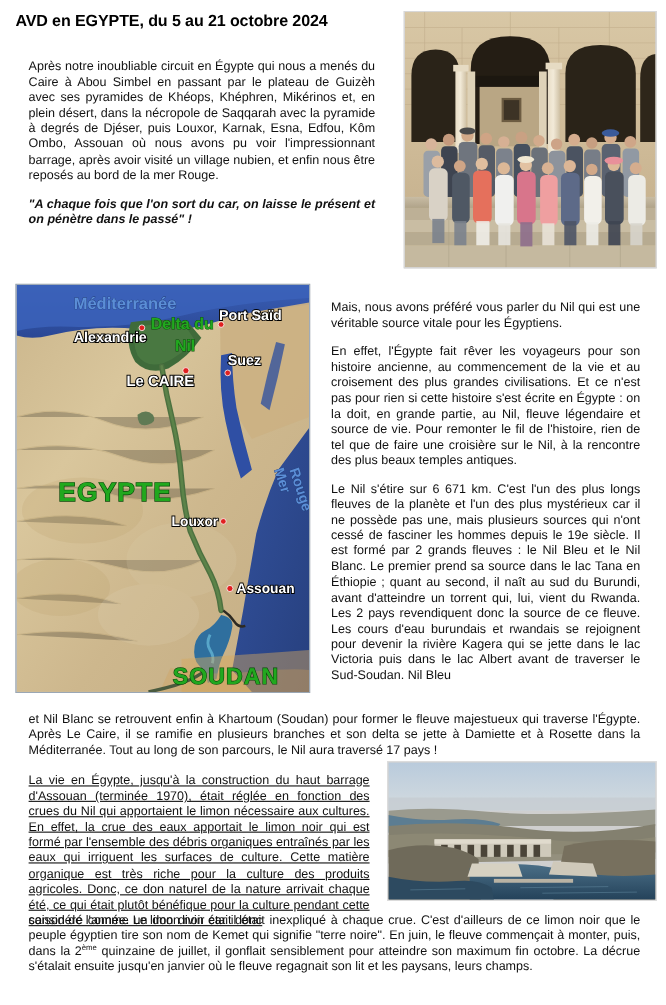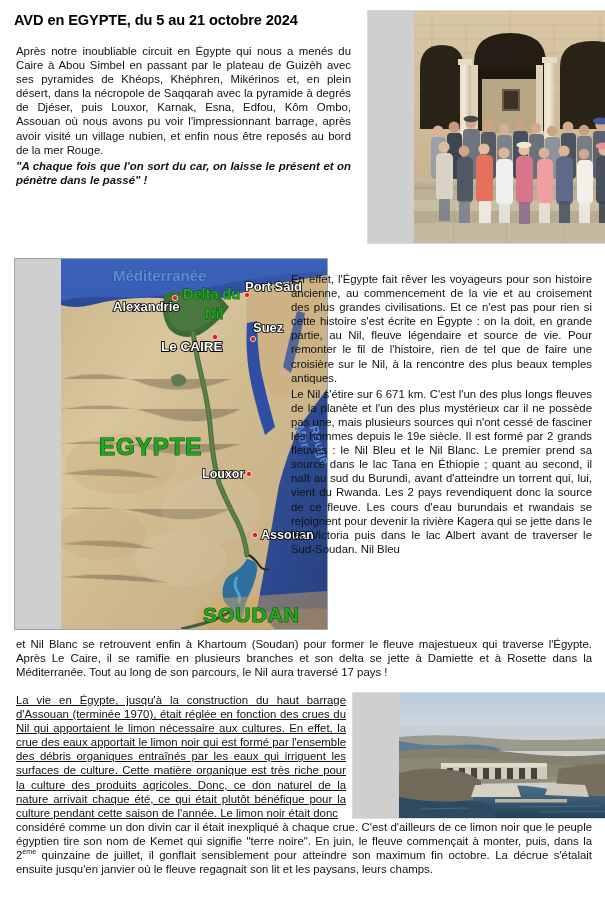--- a/index.html
+++ b/index.html
@@ -38,40 +38,39 @@
   
   .txt {
     position: absolute;
     font-size: 11.4px;
     line-height: 14.1px;
     text-align: justify;
     color: #111111;
     -webkit-hyphens: none;
     hyphens: none;
   }
-  .txt p { margin: 2px; }
+  .txt p { margin: 12px; }
   .txt p.gap { margin-top: 11px; }
   .quote {
     font-weight: bold;
     font-style: italic;
   }
 
   
   #intro-block   { left: 14px;  top: 42px;  width: 339px; }
   #right-col     { left: 289px; top: 261px; width: 305px; }
   #wide-block-1  { left: 14px;  top: 635px; width: 580px; }
   #lower-left    { left: 14px;  top: 691px; width: 334px; text-decoration: underline; }
   #wide-block-2  { left: 14px;  top: 818px; width: 580px; }
 
   
   .photo {
     position: absolute;
     overflow: hidden;
     background: #cfcfcf;
-    padding-left: 46px;
   }
 
   
   #photo-group {
     left: 367px;
     top: 10px;
     width: 228px;
     height: 232px;
     border: 1px solid #d8d8d8;
   }
@@ -346,20 +345,21 @@
       <circle cx="194" cy="276" r="2.8" fill="#e02020" stroke="#ffffff" stroke-width="0.7"></circle>
 
       <text class="map-label" x="142" y="363" font-size="21" fill="#21a81e" stroke="#0b4a0b" stroke-width="1.1" letter-spacing="1">SOUDAN</text>
 
       <text class="map-label" x="234" y="168" font-size="13" fill="#5b8ed6" stroke="#1f3a72" stroke-width="0.6" transform="rotate(72 234 168)">Mer</text>
       <text class="map-label" x="248" y="168" font-size="13" fill="#5b8ed6" stroke="#1f3a72" stroke-width="0.6" transform="rotate(72 248 168)">Rouge</text>
     </svg>
   </div>
 
   <div class="txt" id="right-col">
+    <p>Mais, nous avons préféré vous parler du Nil qui est une véritable source vitale pour les Égyptiens.</p>
     <p class="gap">En effet, l'Égypte fait rêver les voyageurs pour son histoire ancienne, au commencement de la vie et au croisement des plus grandes civilisations. Et ce n'est pas pour rien si cette histoire s'est écrite en Égypte : on la doit, en grande partie, au Nil, fleuve légendaire et source de vie. Pour remonter le fil de l'histoire, rien de tel que de faire une croisière sur le Nil, à la rencontre des plus beaux temples antiques.</p>
     <p>Le Nil s'étire sur 6 671 km. C'est l'un des plus longs fleuves de la planète et l'un des plus mystérieux car il ne possède pas une, mais plusieurs sources qui n'ont cessé de fasciner les hommes depuis le 19e siècle. Il est formé par 2 grands fleuves : le Nil Bleu et le Nil Blanc. Le premier prend sa source dans le lac Tana en Éthiopie ; quant au second, il naît au sud du Burundi, avant d'atteindre un torrent qui, lui, vient du Rwanda. Les 2 pays revendiquent donc la source de ce fleuve. Les cours d'eau burundais et rwandais se rejoignent pour devenir la rivière Kagera qui se jette dans le lac Victoria puis dans le lac Albert avant de traverser le Sud-Soudan. Nil Bleu</p>
   </div>
 
   <div class="txt" id="wide-block-1">
     <p>et Nil Blanc se retrouvent enfin à Khartoum (Soudan) pour former le fleuve majestueux qui traverse l'Égypte. Après Le Caire, il se ramifie en plusieurs branches et son delta se jette à Damiette et à Rosette dans la Méditerranée. Tout au long de son parcours, le Nil aura traversé 17 pays !</p>
   </div>
 
   <div class="photo" id="photo-dam">
     <svg class="scene" viewBox="0 0 243 125" preserveAspectRatio="none">

